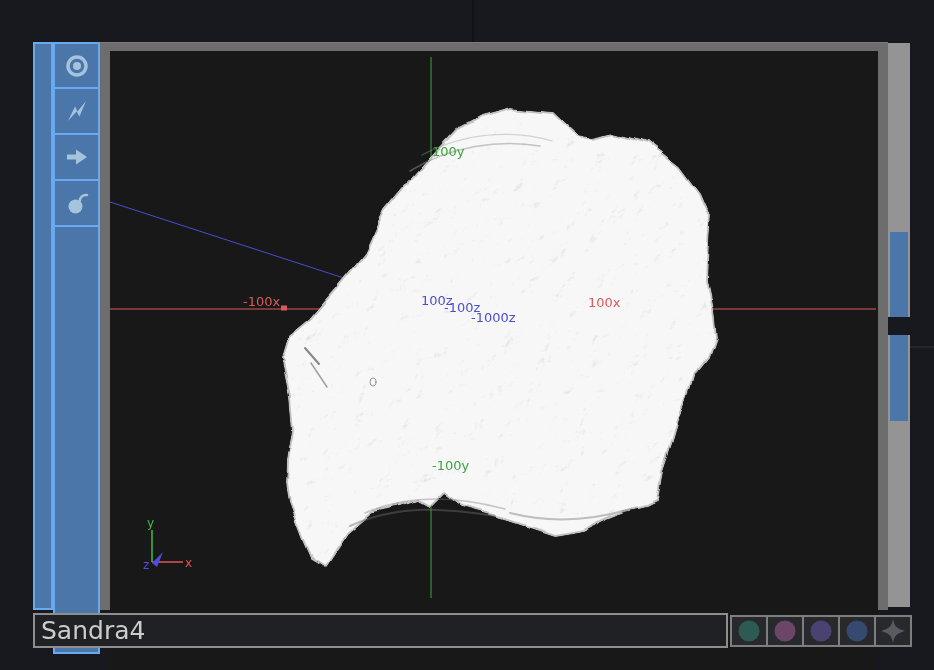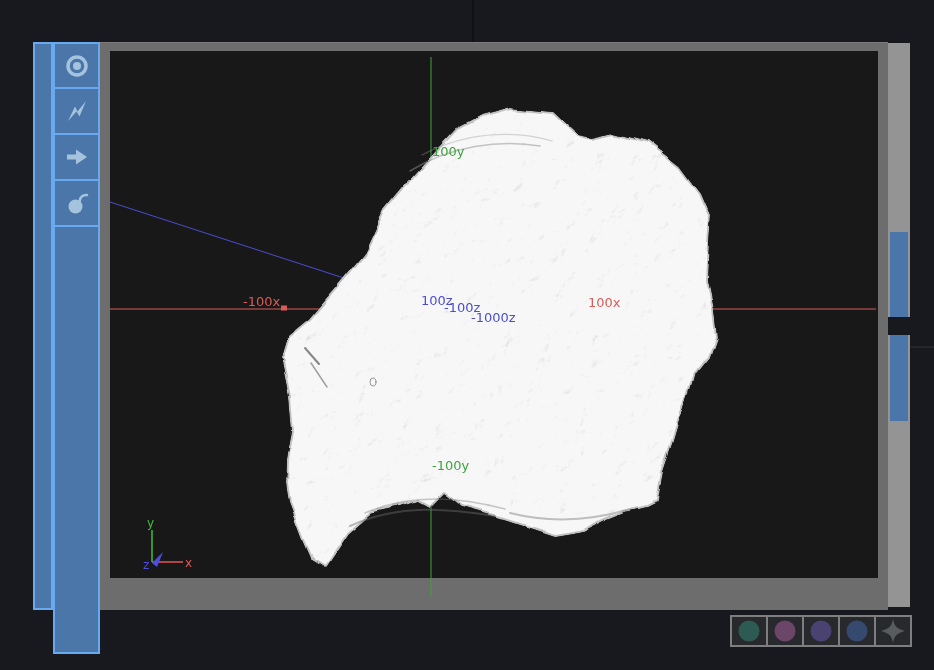--- a/index.html
+++ b/index.html
@@ -30,21 +30,21 @@
   }
   .toolbtn svg{display:block;}
 
   
   .frame{
     position:absolute;left:100px;top:42px;width:788px;height:568px;box-sizing:border-box;
     background:var(--frame-gray,#6d6d6d);
     border-top:1px solid #7a7a7a;
   }
   .viewport{
-    position:absolute;left:110px;top:51px;width:768px;height:527px;
+    position:absolute;left:110px;top:51px;width:768px;height:619px;
     background:var(--viewport-bg,#181818);
   }
   .viewport svg{display:block;}
 
   
   .rstrip{position:absolute;left:888px;top:43px;width:22px;height:564px;background:var(--scroll-gray,#949494);}
   .rthumb{position:absolute;left:2px;width:18px;background:var(--toolbar-blue,#4a76a9);}
   .rthumb.t1{top:189px;height:85px;}
   .rthumb.t2{top:292px;height:86px;}
   .rgap{position:absolute;left:0;top:274px;width:22px;height:18px;background:var(--bg,#17191e);}
@@ -177,20 +177,21 @@
       </g>
     </svg>
   </div>
 
   <div class="rstrip">
     <div class="rthumb t1"></div>
     <div class="rgap"></div>
     <div class="rthumb t2"></div>
   </div>
 
+  <input class="namefield" type="text" value="Sandra4" style="">
 
   <div class="swatchrow">
     <div class="swbtn">
       <svg width="34" height="28" viewBox="0 0 34 28">
         <circle cx="17" cy="14" r="10.5" fill="#2d5b54"></circle>
       </svg>
     </div>
     <div class="swbtn">
       <svg width="34" height="28" viewBox="0 0 34 28">
         <circle cx="17" cy="14" r="10.5" fill="#6b4668"></circle>

